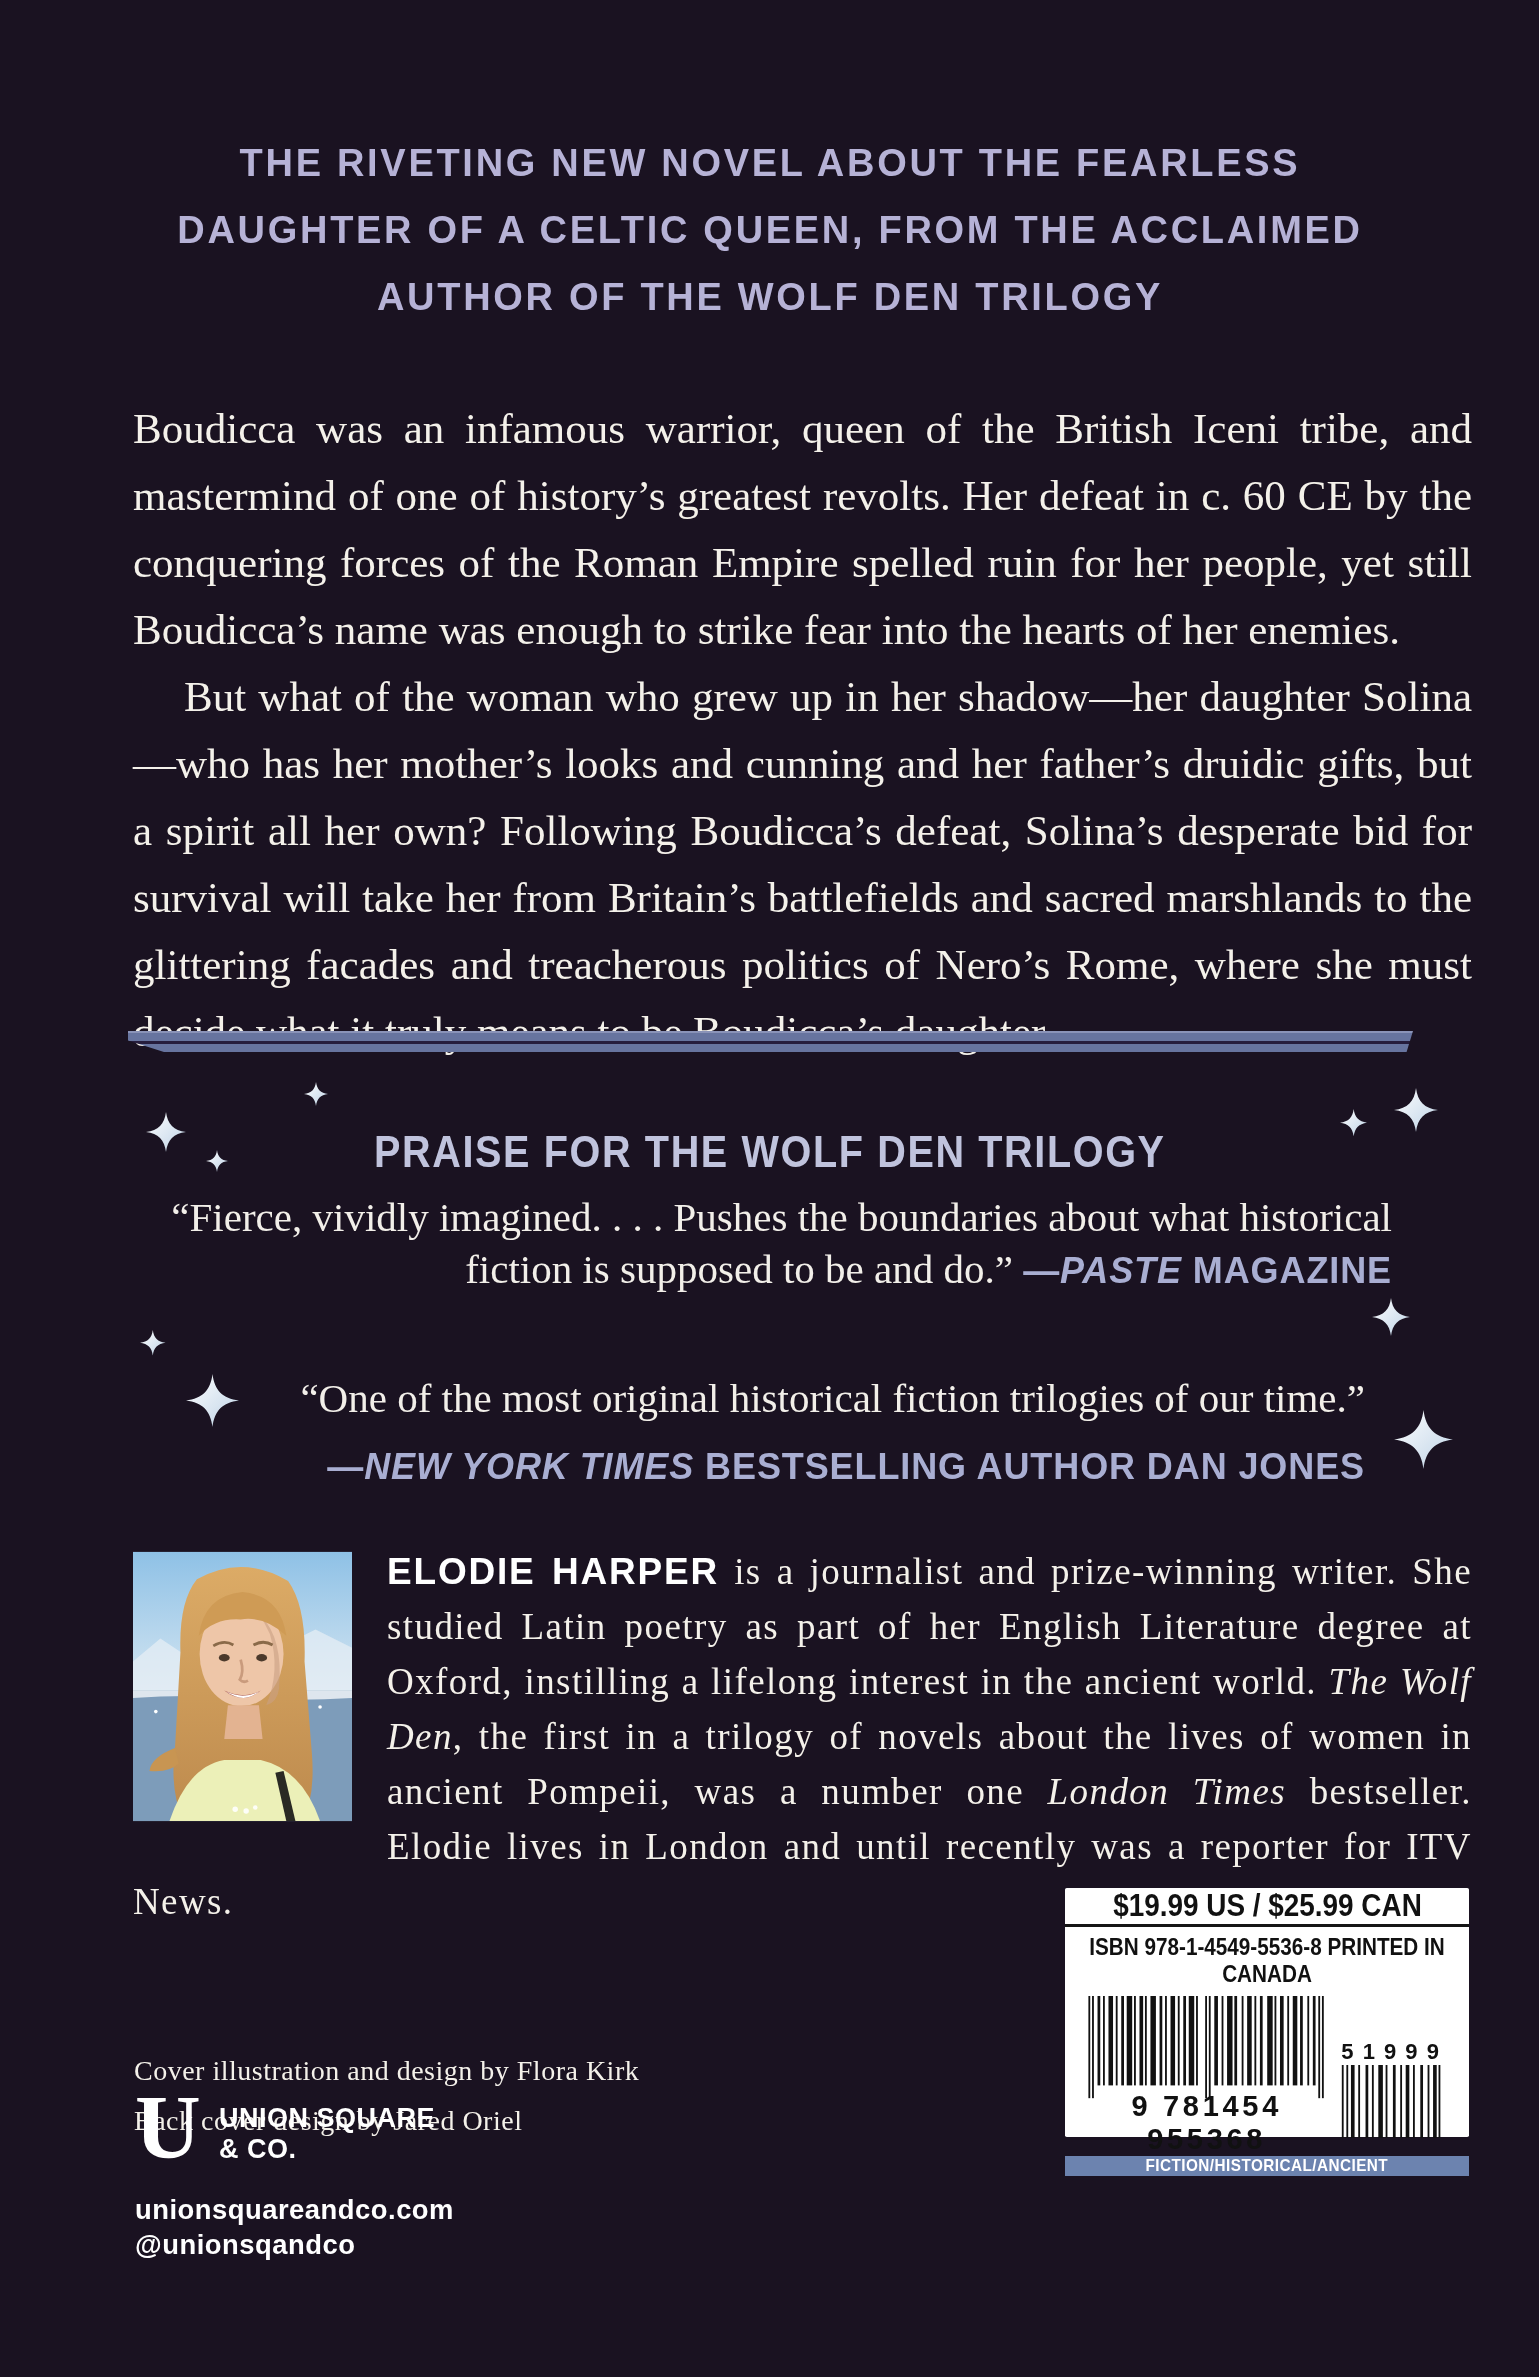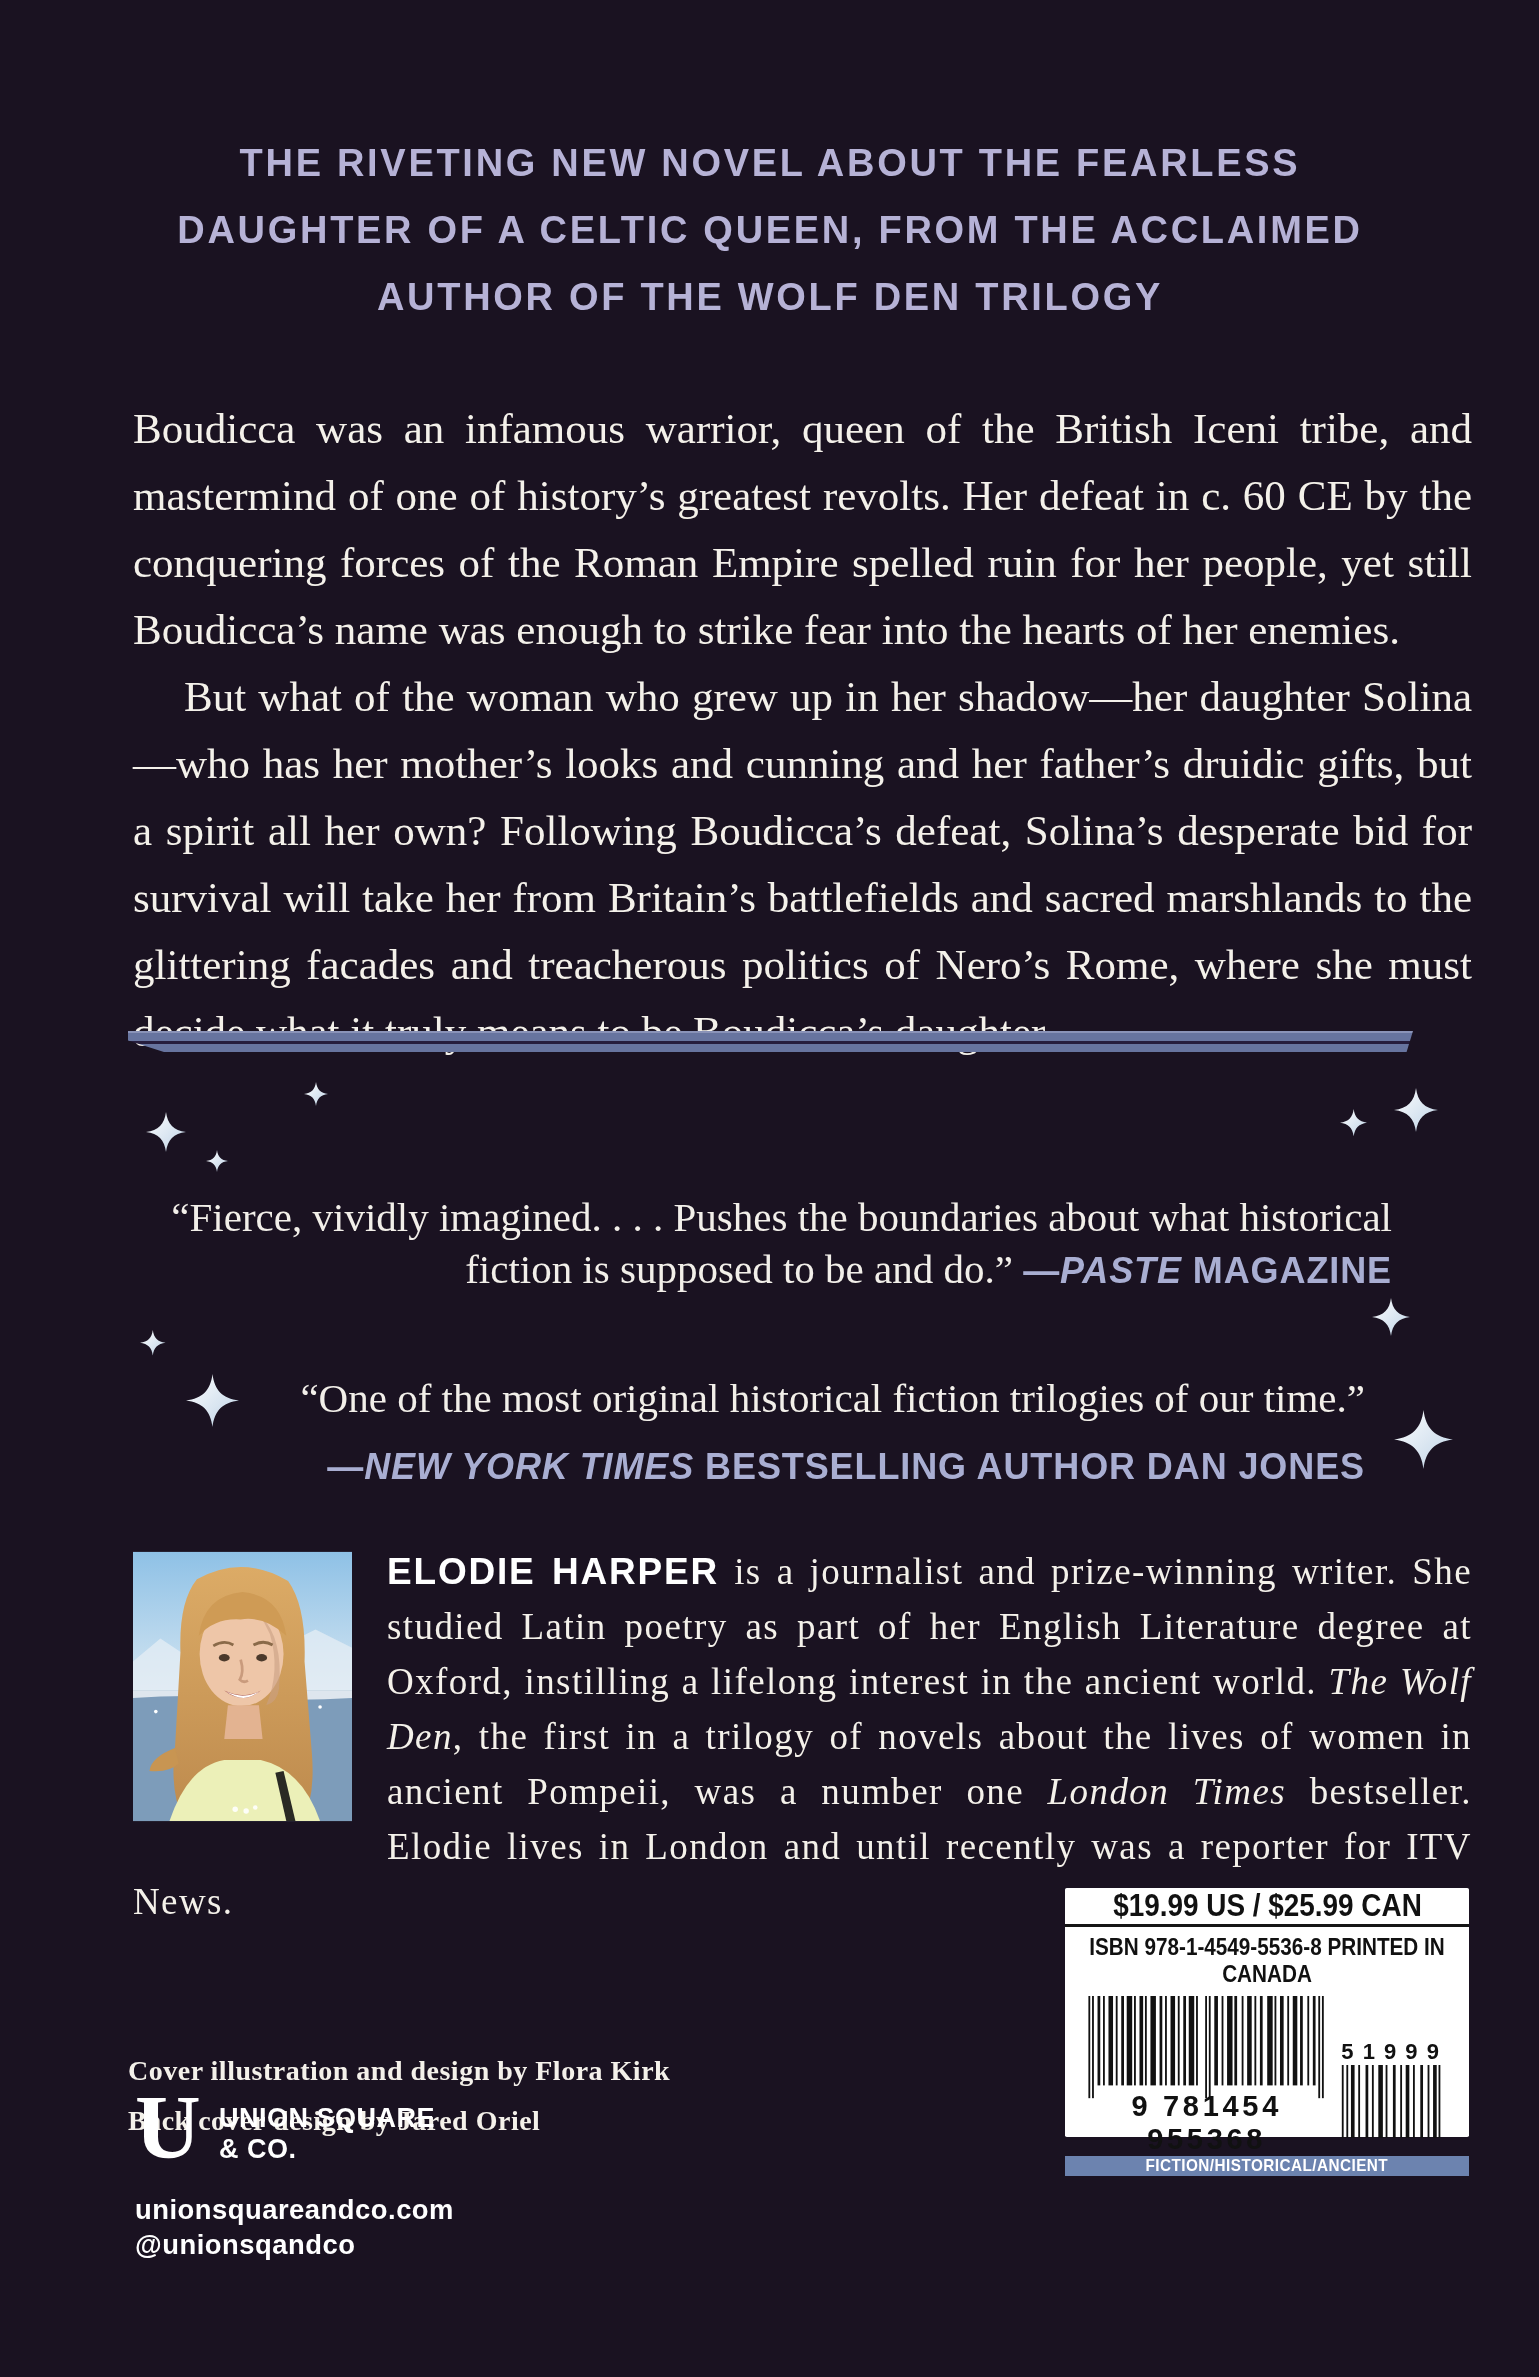--- a/index.html
+++ b/index.html
@@ -58,22 +58,22 @@
   
   .bio{position:absolute;top:1544px;left:133px;width:1339px;color:#f4f1ea;}
   .bio p{margin:0;font-size:37px;line-height:55px;letter-spacing:1.4px;text-align:justify;}
   .photo{float:left;width:219px;height:271px;margin:7.3px 35px 9.1px 0;display:block;}
   .bio .name{
     font-family:"Liberation Sans", sans-serif;font-weight:700;
     font-size:37px;letter-spacing:1.8px;color:#ffffff;
   }
   
   .credits{
-    position:absolute;top:2046px;left:128px;color:#f4f1ea;
-    font-weight:700;font-size:28px;line-height:50px;letter-spacing:0.5px;
+    position:absolute;top:2046px;left:134px;color:#f4f1ea;
+    font-weight:400;font-size:28px;line-height:50px;letter-spacing:0.5px;
   }
   .publisher{position:absolute;top:2090px;left:135px;color:#ffffff;}
   .logo-row{display:flex;align-items:flex-start;gap:18.3px;}
   .logo-u{font-family:"Liberation Serif", serif;font-weight:700;font-size:91px;line-height:75px;}
   .logo-text{
     font-family:"Liberation Sans", sans-serif;font-weight:700;
     font-size:27px;line-height:31px;letter-spacing:0.5px;padding-top:12.8px;
   }
   .web-block{
     margin-top:27.4px;font-family:"Liberation Sans", sans-serif;font-weight:700;
@@ -151,20 +151,23 @@
   <svg class="sparkle s7" viewBox="0 0 24 24">
       <use href="#spark" fill="url(#spg)"></use>
     </svg>
   <svg class="sparkle s8" viewBox="0 0 24 24">
       <use href="#spark" fill="url(#spg)"></use>
     </svg>
   <svg class="sparkle s9" viewBox="0 0 24 24">
       <use href="#spark" fill="url(#spg)"></use>
     </svg>
 
+  <h2 class="praise-heading">
+    <span class="cond">PRAISE FOR THE WOLF DEN TRILOGY</span>
+  </h2>
 
   <figure class="quote q1">
     <blockquote><span>“Fierce, vividly imagined. . . . Pushes the boundaries about what historical fiction is supposed to be and do.” </span><span class="attr"><span>—</span><i>PASTE</i><span> MAGAZINE</span></span></blockquote>
   </figure>
 
   <figure class="quote q2">
     <blockquote><span>“One of the most original historical fiction trilogies of our time.”</span></blockquote>
     <div class="attr attr-line"><span>—</span><i>NEW YORK TIMES</i><span> BESTSELLING AUTHOR DAN JONES</span></div>
   </figure>
 

